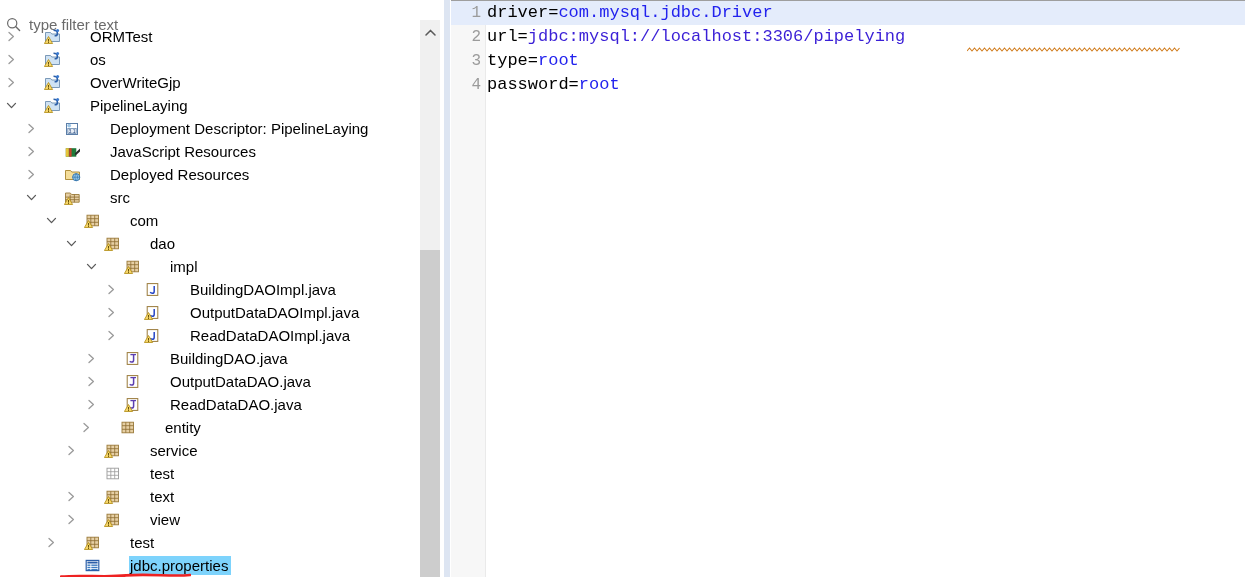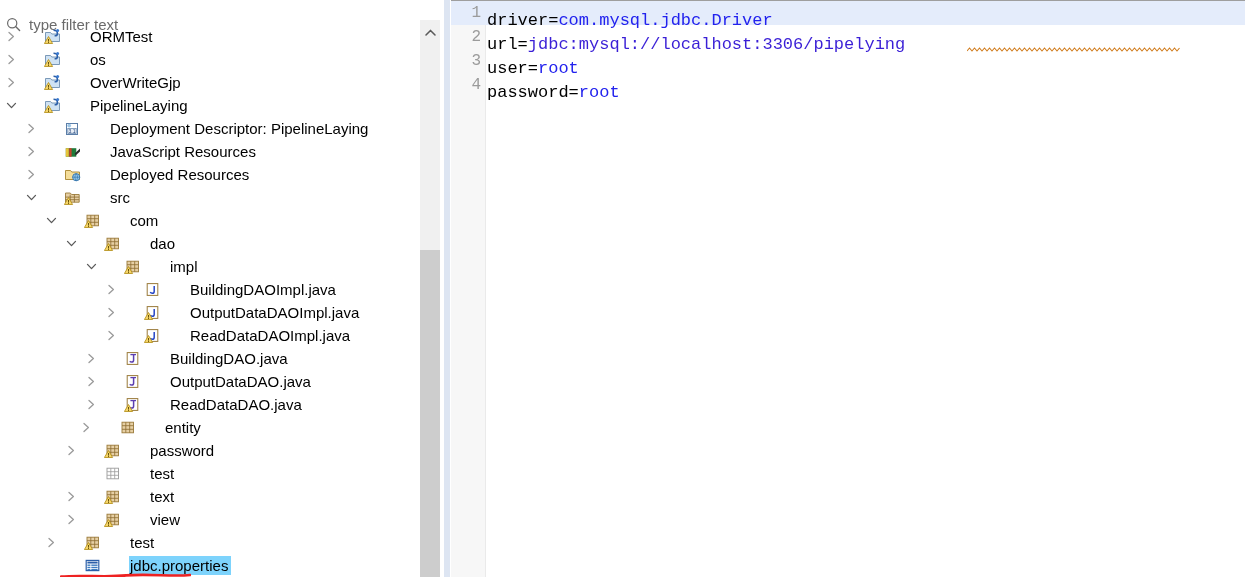--- a/index.html
+++ b/index.html
@@ -143,21 +143,21 @@
   .cline .num {
     position: absolute; left: 0; top: 0;
     width: 30px; height: 24px;
     text-align: right;
     color: #9b9b9b;
     font-family: "Liberation Mono", monospace;
     font-size: 16px;
     line-height: 24px;
   }
   .cline .txt {
-    position: absolute; left: 36px; top: 8px;
+    position: absolute; left: 36px; top: 0;
     height: 24px; line-height: 24px;
   }
   .k  { color: #000000; }
   .v  { color: #2222ee; }
   .vp { color: #3a1fd6; }
 
   
   .squig {
     position: absolute;
     left: 516px; top: 47px;
@@ -579,21 +579,21 @@
                   <line x1="3.1" y1="6.7" x2="14.4" y2="6.7"></line>
                   <line x1="3.1" y1="10.3" x2="14.4" y2="10.3"></line>
                 </g>
                 <g transform="translate(0,8)">
                   <path d="M4.5,0.5 L8.6,7.5 L0.4,7.5 Z" fill="#f6d66b" stroke="#b08a12" stroke-width="0.8"></path>
                   <rect x="4.1" y="3.0" width="0.9" height="2.6" fill="#5a4500"></rect>
                   <rect x="4.1" y="6.1" width="0.9" height="0.9" fill="#5a4500"></rect>
                 </g>
               </svg>
             </span>
-            <span class="lbl">password</span>
+            <span class="lbl">service</span>
           </div>
         </div>
         <div class="row">
           <div class="cellwrap" style="padding-left: 65px;">
             <span class="twisty"></span>
             <span class="ico">
               <svg width="17" height="17" viewBox="0 0 17 17">
                 <rect x="3.0" y="3.2" width="11.5" height="10.6" fill="none" stroke="#9a9a9a" stroke-width="0.9"></rect>
                 <g stroke="#9a9a9a" stroke-width="0.8">
                   <line x1="6.8" y1="3.3" x2="6.8" y2="13.7"></line>
@@ -724,21 +724,21 @@
   <div id="divider">
     <div class="rail"></div>
   </div>
 
   <div id="editor">
     <div class="topborder"></div>
     <div id="gutter"></div>
     <div id="code">
         <div class="cline current"><span class="num">1</span><span class="txt"><span class="k">driver=</span><span class="v">com.mysql.jdbc.Driver</span></span></div>
         <div class="cline"><span class="num">2</span><span class="txt"><span class="k">url=</span><span class="vp">jdbc:mysql://localhost:3306/pipelying</span></span></div>
-        <div class="cline"><span class="num">3</span><span class="txt"><span class="k">user=</span><span class="v">root</span></span></div>
+        <div class="cline"><span class="num">3</span><span class="txt"><span class="k">type=</span><span class="v">root</span></span></div>
         <div class="cline"><span class="num">4</span><span class="txt"><span class="k">password=</span><span class="v">root</span></span></div>
       </div>
 
     <svg class="squig" viewBox="0 0 214 5" preserveAspectRatio="none">
       <path d="M0,4 L2.5,1 L5,4 L7.5,1 L10,4 L12.5,1 L15,4 L17.5,1 L20,4 L22.5,1 L25,4 L27.5,1 L30,4 L32.5,1 L35,4 L37.5,1 L40,4 L42.5,1 L45,4 L47.5,1 L50,4 L52.5,1 L55,4 L57.5,1 L60,4 L62.5,1 L65,4 L67.5,1 L70,4 L72.5,1 L75,4 L77.5,1 L80,4 L82.5,1 L85,4 L87.5,1 L90,4 L92.5,1 L95,4 L97.5,1 L100,4 L102.5,1 L105,4 L107.5,1 L110,4 L112.5,1 L115,4 L117.5,1 L120,4 L122.5,1 L125,4 L127.5,1 L130,4 L132.5,1 L135,4 L137.5,1 L140,4 L142.5,1 L145,4 L147.5,1 L150,4 L152.5,1 L155,4 L157.5,1 L160,4 L162.5,1 L165,4 L167.5,1 L170,4 L172.5,1 L175,4 L177.5,1 L180,4 L182.5,1 L185,4 L187.5,1 L190,4 L192.5,1 L195,4 L197.5,1 L200,4 L202.5,1 L205,4 L207.5,1 L210,4 L212.5,1" fill="none" stroke="#d07a1a" stroke-width="1.1"></path>
     </svg>
 
   </div>
 
 </div>

